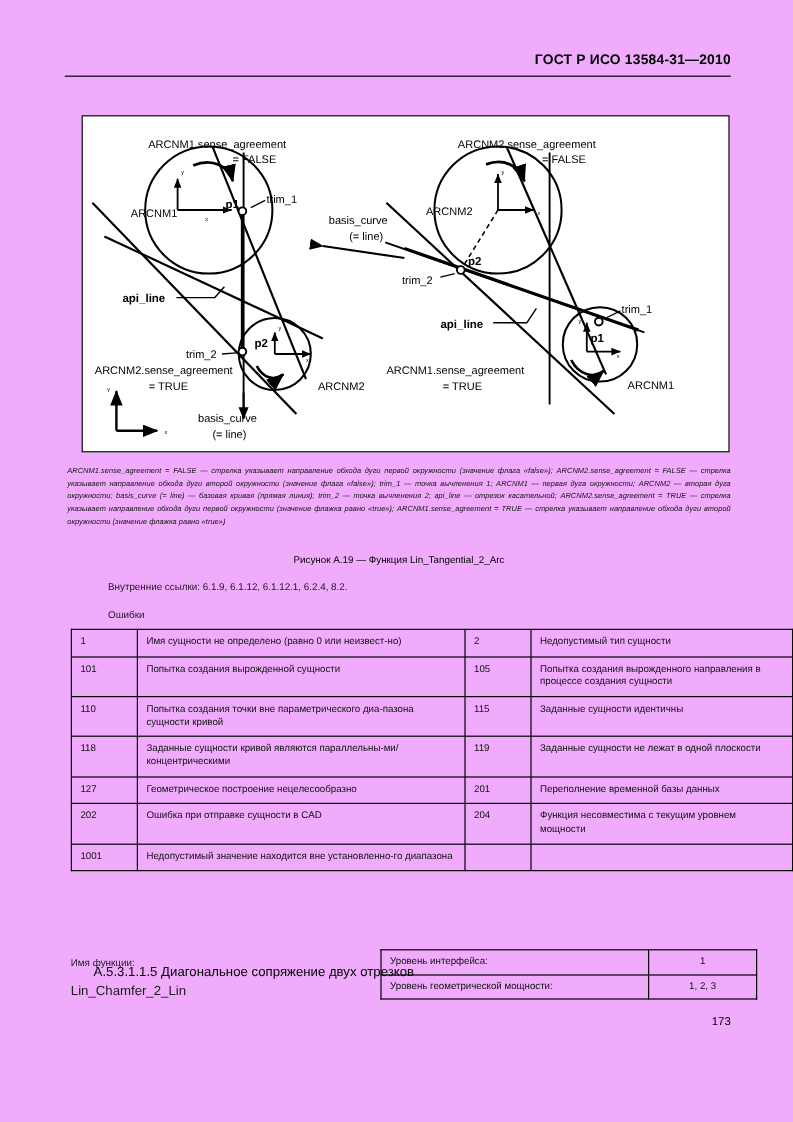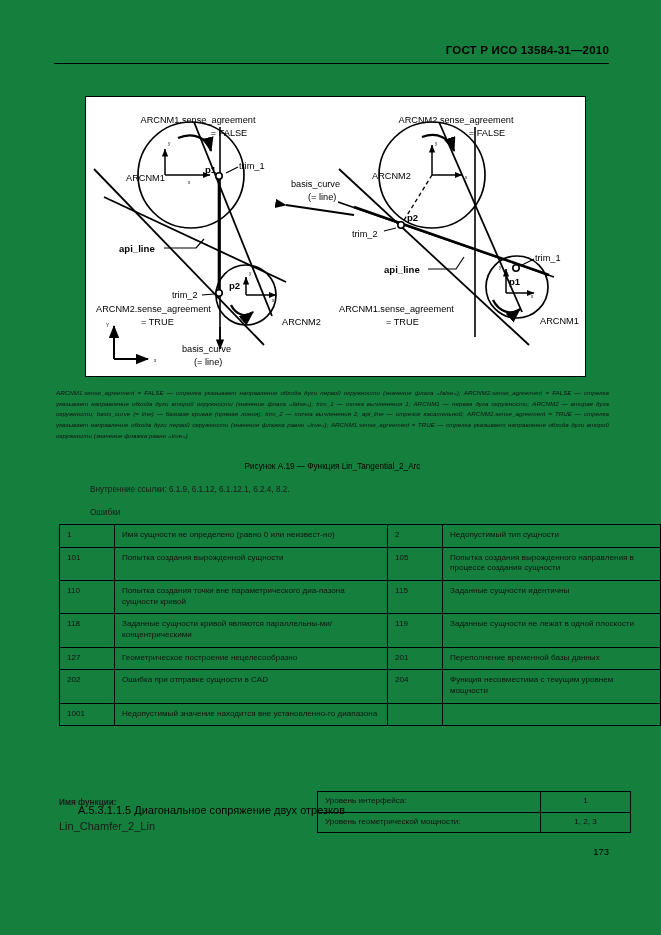--- a/index.html
+++ b/index.html
@@ -11,21 +11,21 @@
     width: 661px;
     height: 935px;
     position: relative;
     font-family: "Liberation Sans", sans-serif;
     color: #1a1a1a;
     overflow: hidden;
   }
   .page {
     position: absolute;
     inset: 0;
-    background: #15803d;
+    background: #f0abfc;
   }
 
   
   .doc-header {
     position: absolute;
     top: 44px;
     right: 52px;
     font-size: 11.5px;
     font-weight: bold;
     letter-spacing: 0.2px;
@@ -35,23 +35,23 @@
     position: absolute;
     top: 63px;
     left: 54px;
     right: 52px;
     border-bottom: 1.1px solid #000;
   }
 
   
   .figure-box {
     position: absolute;
-    left: 85px;
+    left: 68px;
     top: 96px;
-    width: 501px;
+    width: 540px;
     height: 281px;
     border: 1.4px solid #000;
     background: #fff;
     box-sizing: border-box;
   }
   .figure-box svg { display: block; }
 
   
   .fig-note {
     position: absolute;
@@ -116,21 +116,20 @@
     top: 768px;
     font-size: 11px;
     color: #000;
     margin-top: 36px;
   }
   .fn-label {
     position: absolute;
     left: 59px;
     top: 798px;
     font-size: 8.2px;
-    font-weight: bold;
   }
   .fn-name {
     position: absolute;
     left: 59px;
     top: 820px;
     font-size: 11px;
   }
   table.fn-table {
     position: absolute;
     left: 317px;

